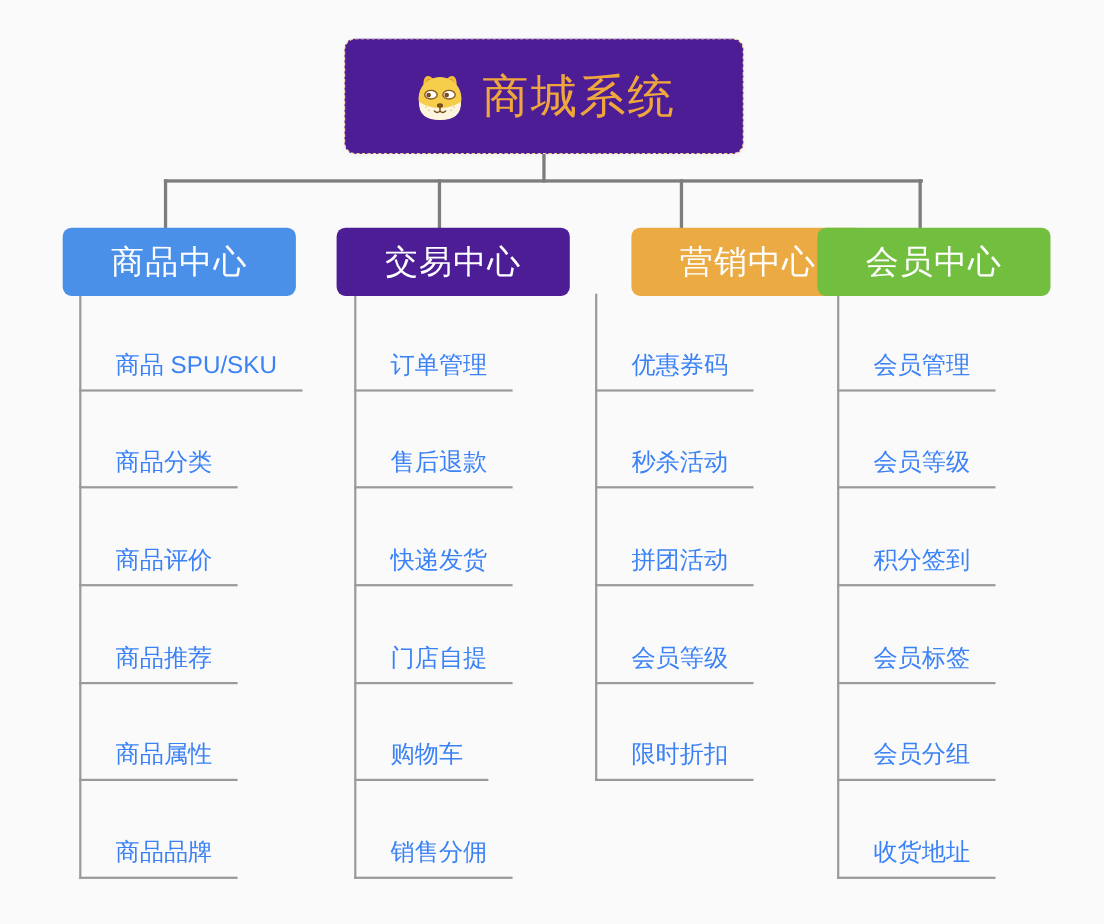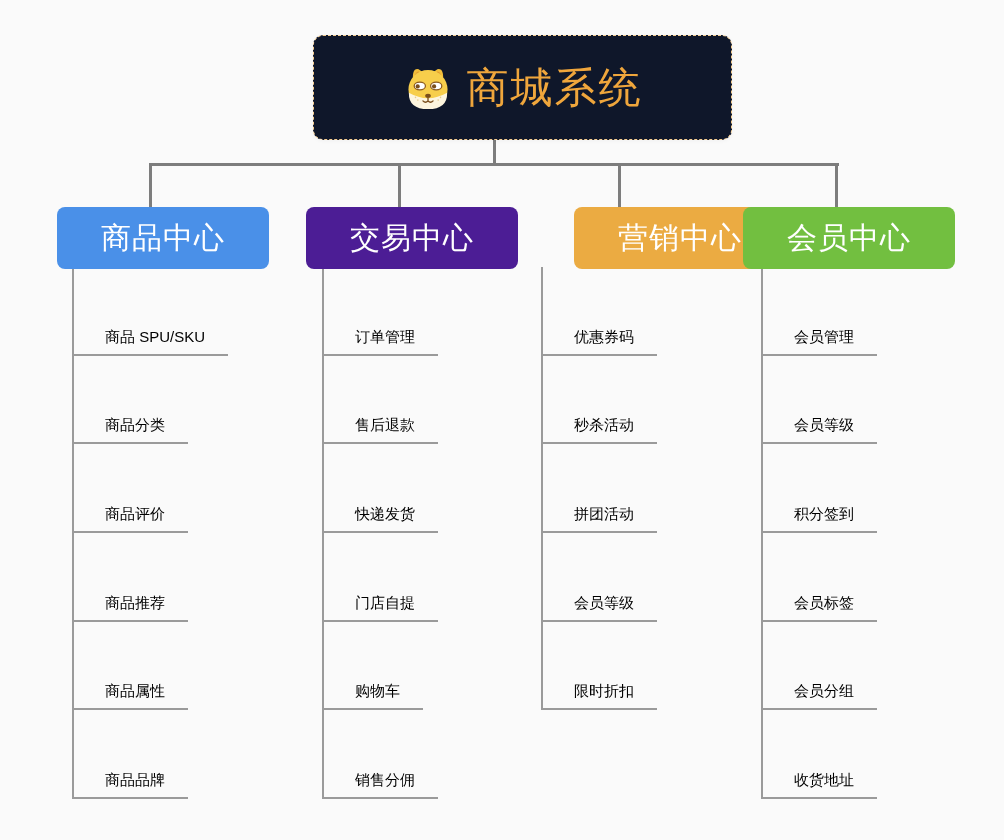--- a/index.html
+++ b/index.html
@@ -19,22 +19,22 @@
   .conn-root-drop{left:493px;top:139px;width:3px;height:27px;}
   .conn-bus{left:149px;top:163px;width:690px;height:3px;}
   .conn-drop{top:163px;width:3px;height:46px;}
   .conn-drop-1{left:149px;}
   .conn-drop-2{left:398px;}
   .conn-drop-3{left:618px;}
   .conn-drop-4{left:835px;}
 
   
   .root-node{
-    position:absolute;left:313px;top:35px;width:419px;height:105px;
-    background:#0f172a;border:1px dashed var(--root-border);border-radius:10px;
+    position:absolute;left:313px;top:35px;width:363px;height:105px;
+    background:#4c1d95;border:1px dashed var(--root-border);border-radius:10px;
     box-sizing:border-box;
     display:flex;align-items:center;justify-content:center;gap:14px;
     box-shadow:0 1px 4px rgba(0,0,0,0.04);
     z-index:3;cursor:pointer;
   }
   .root-title{font-size:42px;letter-spacing:2px;white-space:nowrap;}
   .dog-icon{width:50px;height:50px;flex:0 0 auto;}
 
   
   .branch-node{
@@ -56,21 +56,21 @@
   }
   .col-1{left:72px;}
   .col-2{left:322px;}
   .col-3{left:541px;}
   .col-4{left:761px;}
   .leaf-row{height:88.7px;display:flex;align-items:flex-end;}
   .leaf-label{
     display:inline-block;white-space:nowrap;
     padding:0 23px 7px 33px;margin-left:-2px;
     border-bottom:2px solid var(--leaf-line);
-    font-size:15px;color:#000000;cursor:pointer;
+    font-size:22px;color:#3b82f6;cursor:pointer;
   }
 </style>
 </head>
 <body style="background: rgb(250, 250, 250); --conn-color: #7D7D7D; --leaf-line: #9A9A9A; --root-border: #F5CE93;">
 
 <div class="canvas">
 
   <div class="conn conn-root-drop"></div>
   <div class="conn conn-bus"></div>
   <div class="conn conn-drop conn-drop-1"></div>

